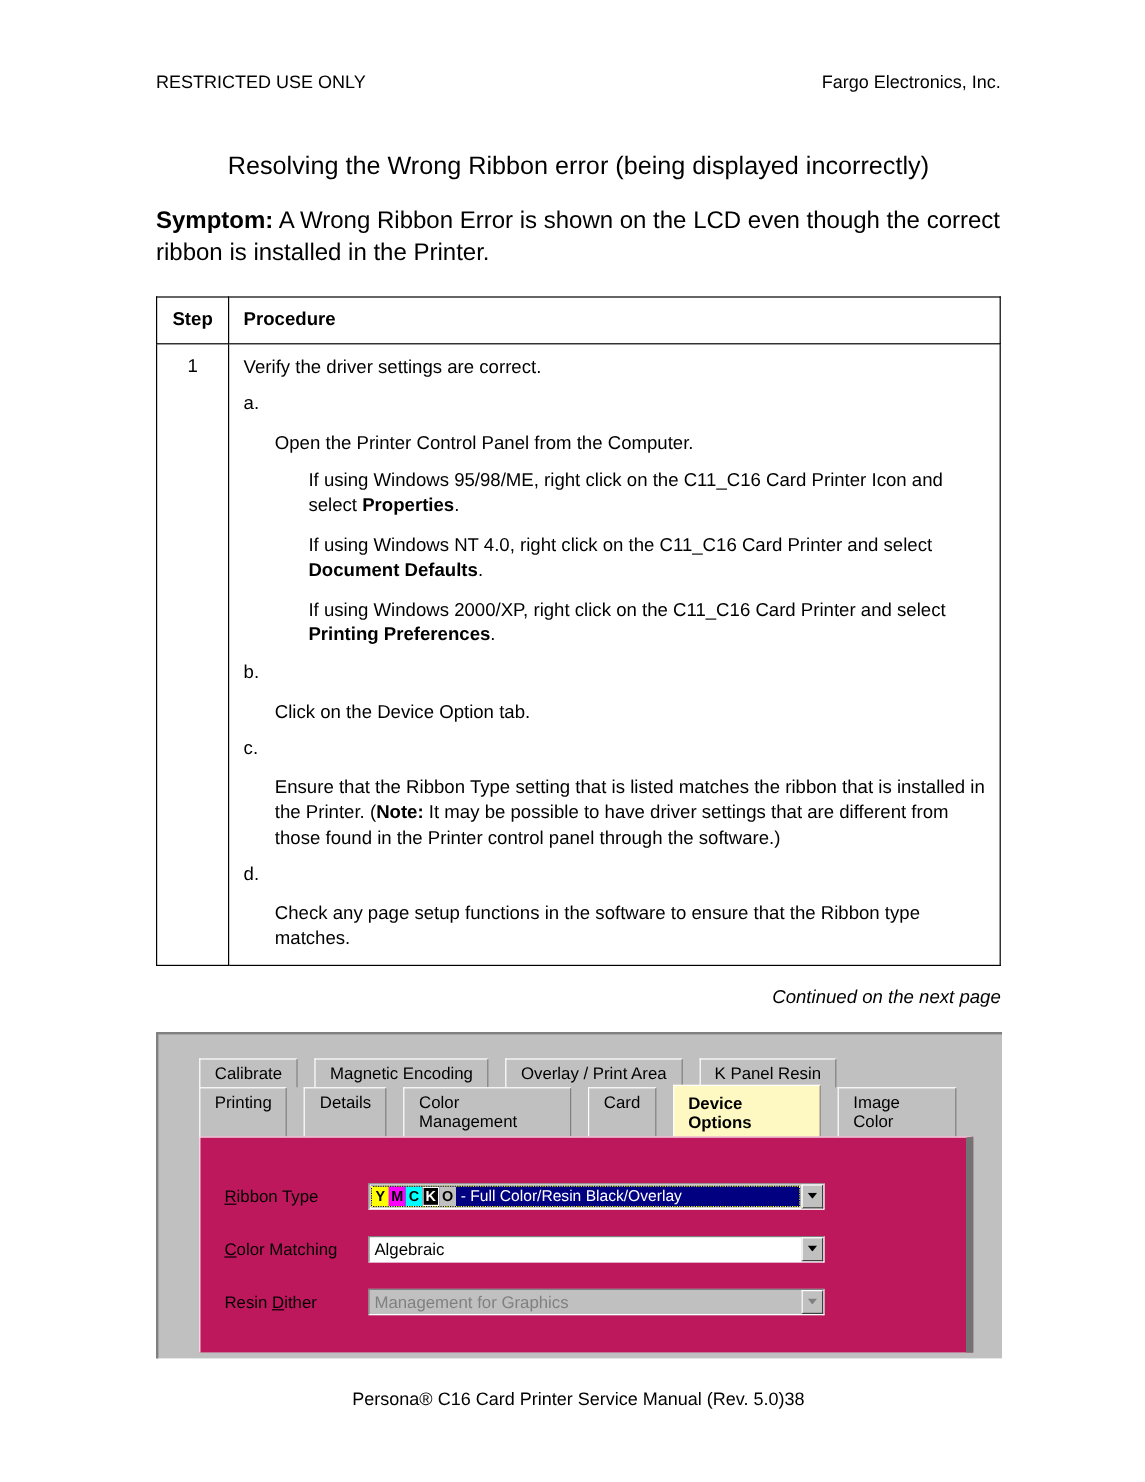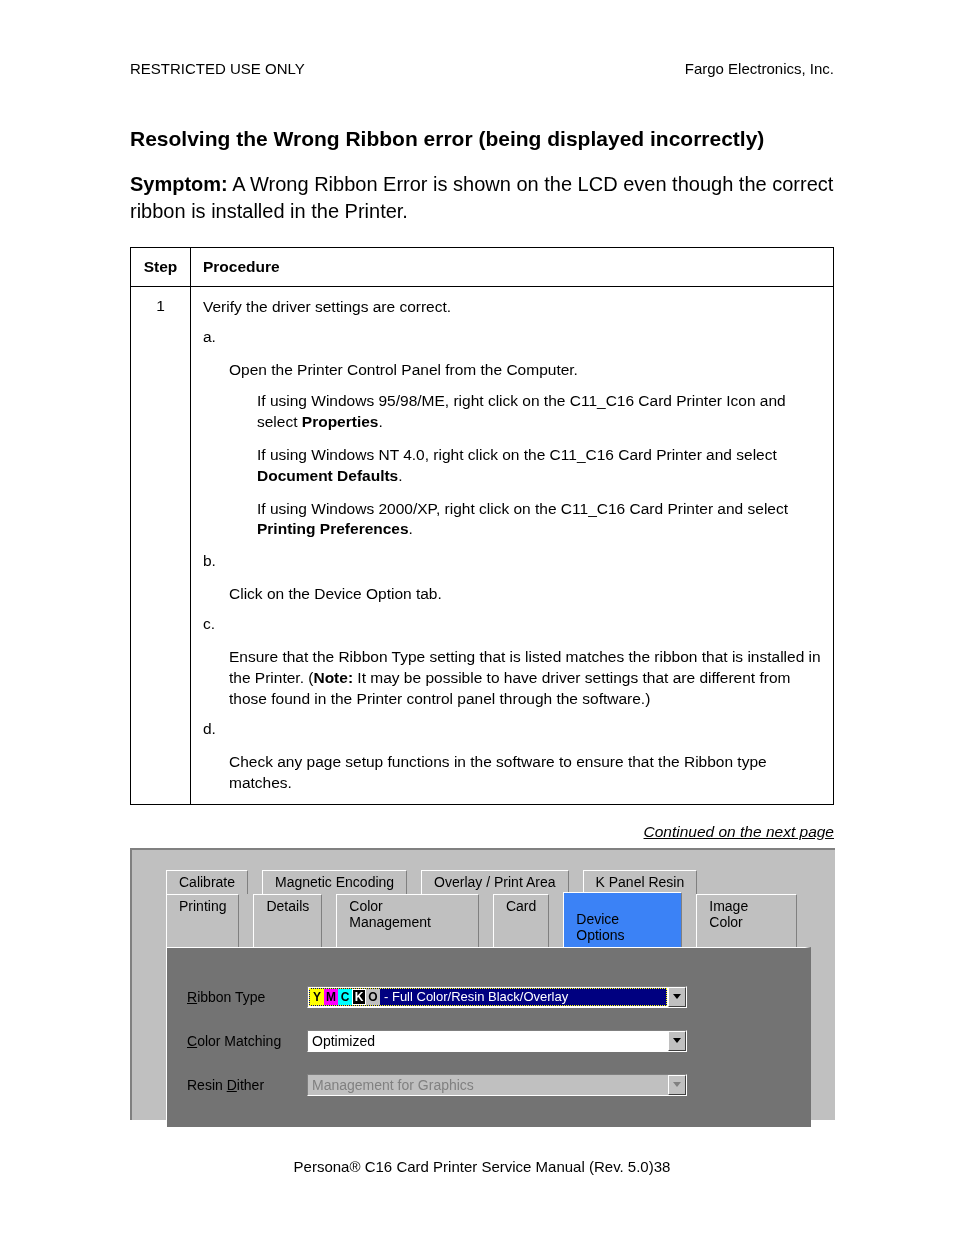--- a/index.html
+++ b/index.html
@@ -18,21 +18,22 @@
   .doc-header {
     display: flex;
     justify-content: space-between;
     font-size: 15px;
     margin-bottom: 50px;
     gap: 24px;
   }
   h1.title {
     font-size: 21px;
     margin: 0 0 20px 0;
-    font-weight: bold;
+    font-weight: normal;
+    text-align: center;
   }
   .symptom {
     font-size: 20px;
     line-height: 1.35;
     margin-bottom: 22px;
   }
   .symptom b { font-weight: bold; }
   table.proc {
     border-collapse: collapse;
     width: 100%;
@@ -49,22 +50,21 @@
   table.proc td.step-col { text-align: center; }
   .proc-body p { margin: 0 0 10px 0; line-height: 1.35; }
   .proc-body .lettered { display: flex; margin-bottom: 10px; }
   .proc-body .lettered .lbl { width: 26px; flex-shrink: 0; }
   .proc-body .lettered .txt { flex: 1; line-height: 1.35; margin-top: 32px; }
   .proc-body .sub { margin: 0 0 12px 54px; line-height: 1.35; }
   .continued {
     font-style: italic;
     text-align: right;
     font-size: 15.5px;
-    margin: 18px 0 7px 0;
-    text-decoration: underline;
+    margin: 18px 0 19px 0;
   }
 
   
   .dialog-wrap {
     margin: 0;
     background: #c0c0c0;
     border-top: 2px solid #808080;
     border-left: 2px solid #808080;
     padding: 20px 24px 22px 34px;
     width: 705px;
@@ -82,30 +82,31 @@
     border-right: 1px solid #808080;
     border-bottom: none;
     padding: 3px 12px 4px 12px;
     margin-right: 14px;
     font-size: 14px;
     position: relative;
   }
   .tabrow.front .tab { z-index: 2; }
   .tabrow.back .tab { z-index: 1; }
   .tab.active {
-    background: #3b82f6;
-    padding-top: 18px;
+    background: #fef9c3;
+    padding-top: 6px;
     padding-bottom: 5px;
     margin-top: -2px;
+    font-weight: bold;
   }
   .panel {
     border-top: 1px solid #fff;
     border-left: 1px solid #fff;
     border-right: 6px solid #737373;
-    background: #737373;
+    background: #be185d;
     padding: 38px 20px 10px 20px;
     margin-top: -1px;
     position: relative;
     z-index: 3;
     height: 180px;
   }
   .field-row {
     display: flex;
     align-items: center;
     margin-bottom: 22px;
@@ -267,21 +268,21 @@
               <svg viewBox="0 0 8 5">
                 <polygon points="0,0 8,0 4,5" fill="#000"></polygon>
               </svg>
             </div>
         </div>
       </div>
 
       <div class="field-row">
         <div class="field-label"><span class="ul">C</span><span>olor Matching</span></div>
         <div class="combo">
-          <div class="text">Optimized</div>
+          <div class="text">Algebraic</div>
           <div class="btn">
               <svg viewBox="0 0 8 5">
                 <polygon points="0,0 8,0 4,5" fill="#000"></polygon>
               </svg>
             </div>
         </div>
       </div>
 
       <div class="field-row" style="margin-bottom:0">
         <div class="field-label"><span>Resin </span><span class="ul">D</span><span>ither</span></div>

